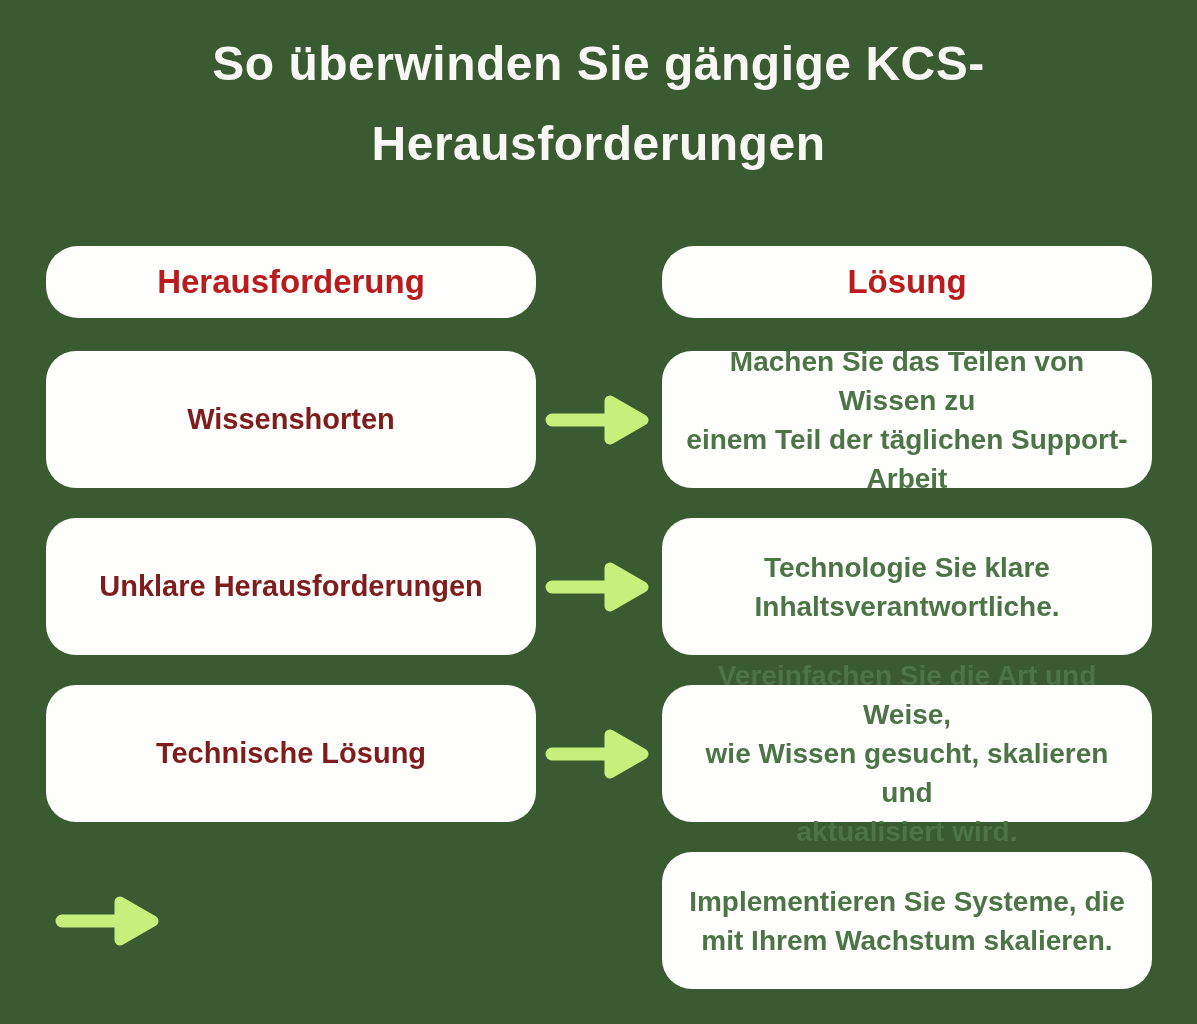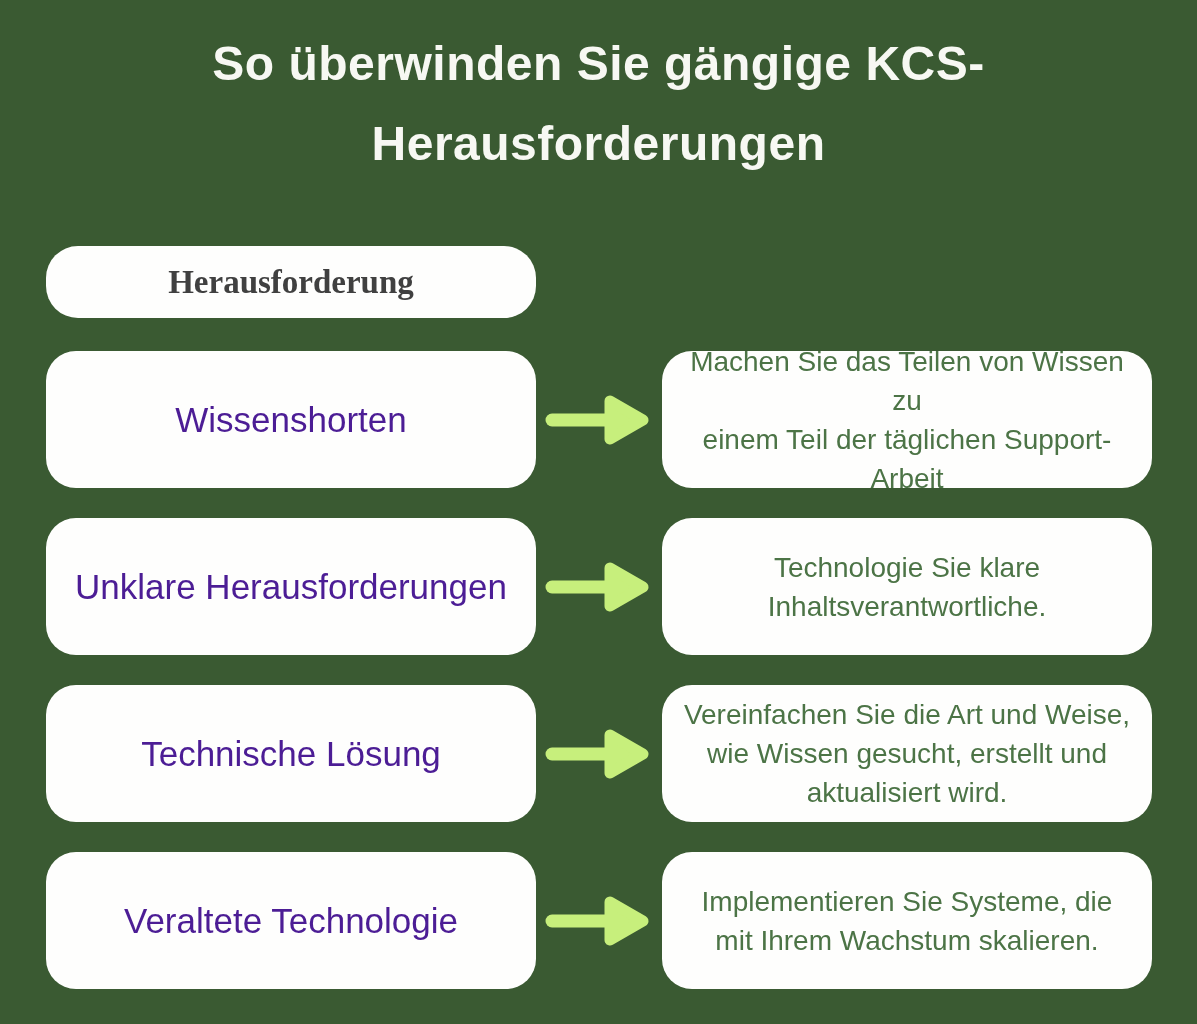--- a/index.html
+++ b/index.html
@@ -51,35 +51,34 @@
     display: flex;
     align-items: center;
     justify-content: center;
     text-align: center;
     box-sizing: border-box;
   }
   .pill {
     border-radius: 32px;
   }
   .pill-text {
-    color: #404040;
+    color: #b91c1c;
     font-size: 33px;
     font-weight: 700;
-    font-family: Liberation Serif, serif;
   }
   .challenge-text {
-    color: #4c1d95;
-    font-size: 35px;
-    font-weight: 400;
+    color: #7f1d1d;
+    font-size: 29px;
+    font-weight: 700;
   }
   .solution-text {
     color: #4c7446;
     font-size: 28px;
     line-height: 39px;
-    font-weight: 400;
+    font-weight: 700;
     white-space: pre-line;
     padding: 0 16px;
   }
   .gap {
     width: 126px;
     display: flex;
     align-items: center;
     justify-content: center;
   }
   .arrow-svg {
@@ -94,20 +93,23 @@
   <div class="title">So überwinden Sie gängige KCS-
 Herausforderungen</div>
 
   <div class="content">
 
     <div class="row header-row">
       <div class="pill">
         <span class="pill-text">Herausforderung</span>
       </div>
       <div class="gap"></div>
+      <div class="pill">
+        <span class="pill-text">Lösung</span>
+      </div>
     </div>
 
     <div class="row">
       <div class="card">
         <span class="challenge-text">Wissenshorten</span>
       </div>
       <div class="gap">
         <svg class="arrow-svg" viewBox="0 0 110 64" width="110" height="64" xmlns="http://www.w3.org/2000/svg">
           <line x1="8" y1="32" x2="63" y2="32" stroke="#c7ef7c" stroke-width="13" stroke-linecap="round"></line>
           <polygon points="66,13 99,32 66,51" fill="#c7ef7c" stroke="#c7ef7c" stroke-width="11" stroke-linejoin="round"></polygon>
@@ -141,29 +143,26 @@
         <span class="challenge-text">Technische Lösung</span>
       </div>
       <div class="gap">
         <svg class="arrow-svg" viewBox="0 0 110 64" width="110" height="64" xmlns="http://www.w3.org/2000/svg">
           <line x1="8" y1="32" x2="63" y2="32" stroke="#c7ef7c" stroke-width="13" stroke-linecap="round"></line>
           <polygon points="66,13 99,32 66,51" fill="#c7ef7c" stroke="#c7ef7c" stroke-width="11" stroke-linejoin="round"></polygon>
         </svg>
       </div>
       <div class="card">
         <span class="solution-text">Vereinfachen Sie die Art und Weise,
-wie Wissen gesucht, erstellt und
+wie Wissen gesucht, skalieren und
 aktualisiert wird.</span>
       </div>
     </div>
 
     <div class="row">
-      <div class="card">
-        <span class="challenge-text">Veraltete Technologie</span>
-      </div>
       <div class="gap">
         <svg class="arrow-svg" viewBox="0 0 110 64" width="110" height="64" xmlns="http://www.w3.org/2000/svg">
           <line x1="8" y1="32" x2="63" y2="32" stroke="#c7ef7c" stroke-width="13" stroke-linecap="round"></line>
           <polygon points="66,13 99,32 66,51" fill="#c7ef7c" stroke="#c7ef7c" stroke-width="11" stroke-linejoin="round"></polygon>
         </svg>
       </div>
       <div class="card">
         <span class="solution-text">Implementieren Sie Systeme, die
 mit Ihrem Wachstum skalieren.</span>
       </div>

